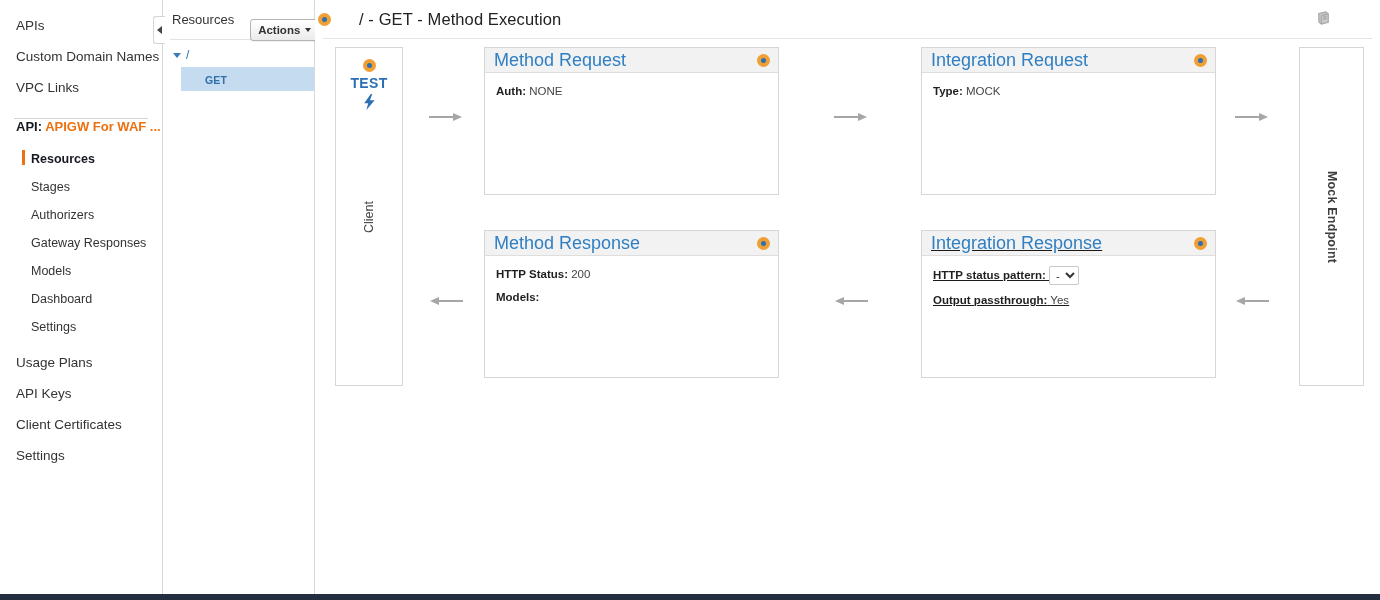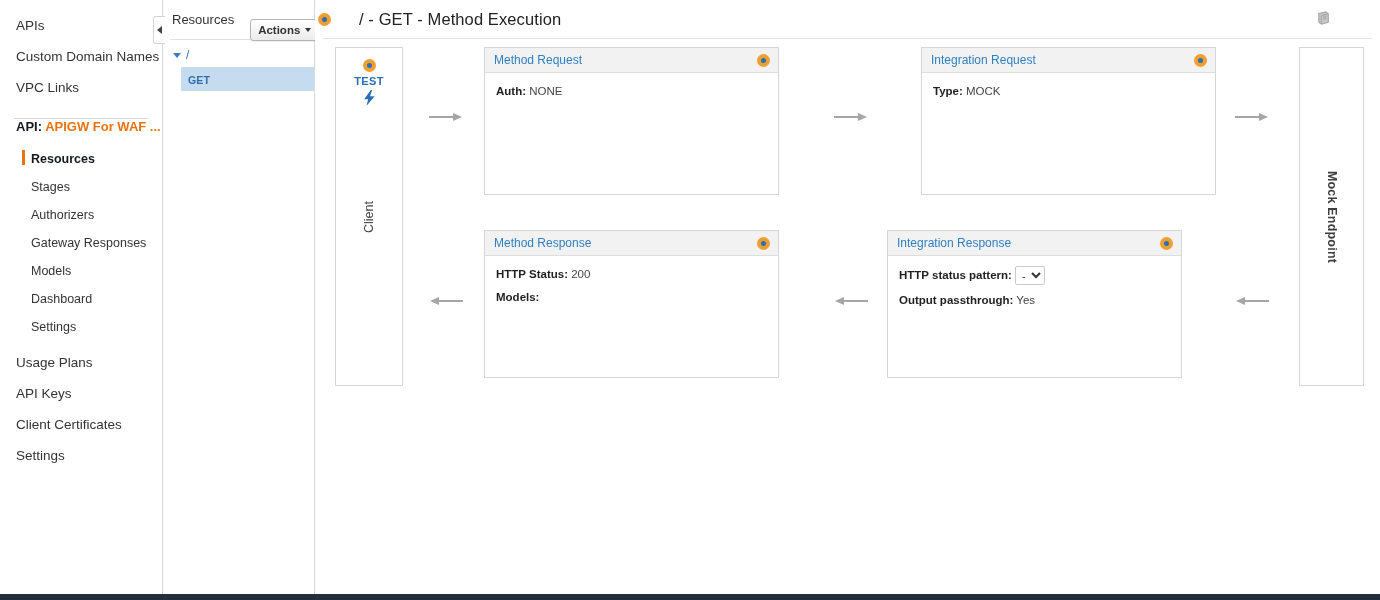--- a/index.html
+++ b/index.html
@@ -173,21 +173,21 @@
     border-top: 5.5px solid #3b7cb8;
   }
   .tree-root-label {
     font-size: 12px;
     color: #2f6fad;
   }
   .tree-method-row {
     background: #c5dbf0;
     margin-left: 18px;
     margin-top: 3px;
-    padding: 3px 0 3px 7px;
+    padding: 3px 0 3px 24px;
     cursor: pointer;
   }
   .tree-method-label {
     font-size: 10.5px;
     font-weight: bold;
     color: #2f6fad;
     letter-spacing: 0.2px;
   }
 
   
@@ -273,21 +273,21 @@
   #client-test {
     position: absolute;
     left: 0; right: 0; top: 11px;
     display: flex;
     flex-direction: column;
     align-items: center;
     gap: 3px;
     cursor: pointer;
   }
   #test-label {
-    font-size: 11px;
+    font-size: 14px;
     font-weight: bold;
     color: #2c6fb5;
     letter-spacing: 0.3px;
   }
   #client-vertical-label {
     position: absolute;
     left: 50%; top: 50%;
     transform: translate(-50%, -50%) rotate(-90deg);
     font-size: 12.5px;
     color: #444444;
@@ -324,21 +324,21 @@
   .stage-card-head {
     height: 25px;
     background: #f2f2f2;
     border-bottom: 1px solid #dedede;
     display: flex;
     align-items: center;
     justify-content: space-between;
     padding: 0 8px 0 9px;
   }
   .stage-card-title {
-    font-size: 12px;
+    font-size: 18px;
     color: #2f7fc2;
     cursor: pointer;
     white-space: nowrap;
   }
   .stage-card-body {
     padding: 10px 10px 0 11px;
   }
   .kv-row {
     font-size: 11.5px;
     color: #444444;
@@ -367,21 +367,21 @@
     border-radius: 2px;
     padding: 1px 2px;
     vertical-align: middle;
     height: 19px;
     cursor: pointer;
   }
 
   #card-method-request    { left: 169px; top: 8px; }
   #card-integration-request { left: 606px; top: 8px; }
   #card-method-response   { left: 169px; top: 191px; }
-  #card-integration-response { left: 572px; top: 191px; }
+  #card-integration-response { left: 606px; top: 191px; text-decoration: underline; }
 
   
   .arrow {
     position: absolute;
     width: 34px;
     height: 12px;
     color: #9e9e9e;
   }
   .arrow svg { display: block; }
   #arrow-a { left: 114px; top: 72px; }

